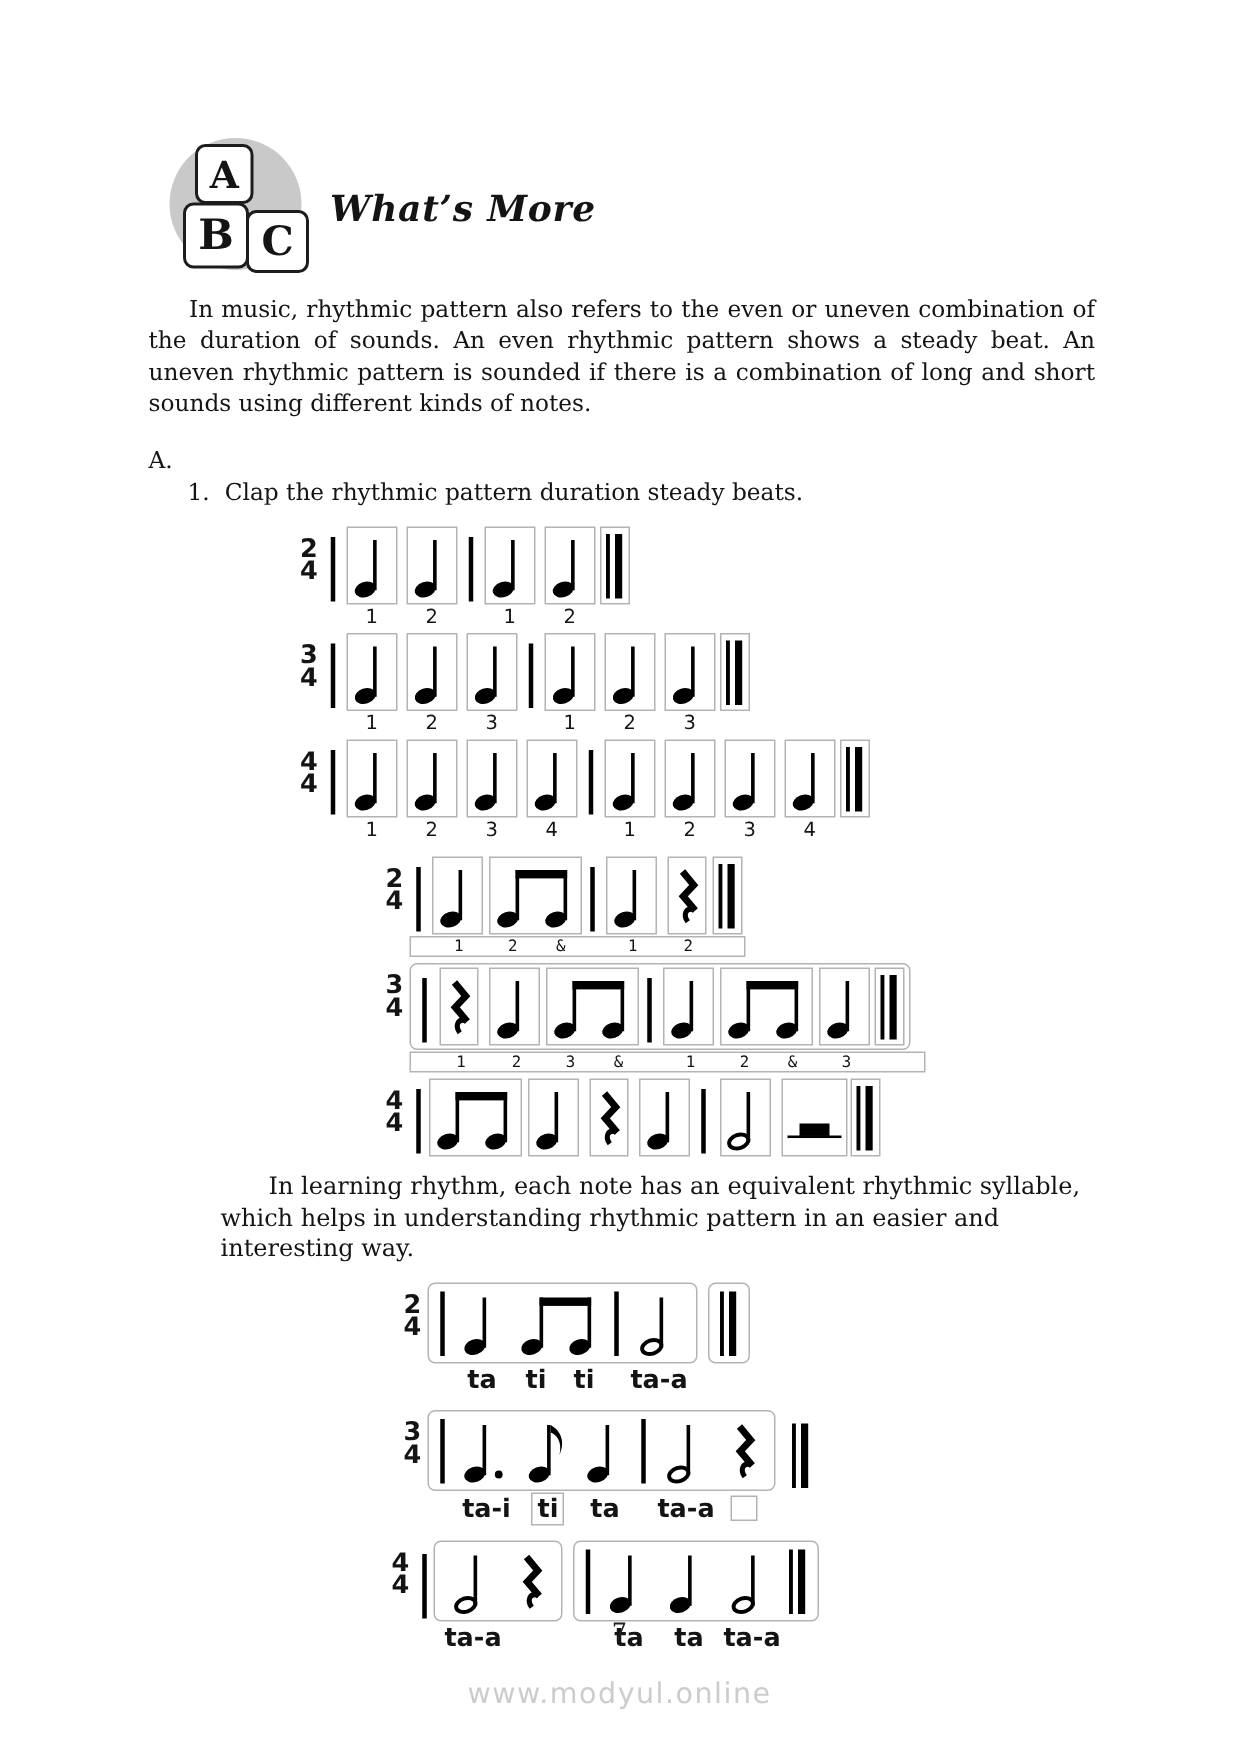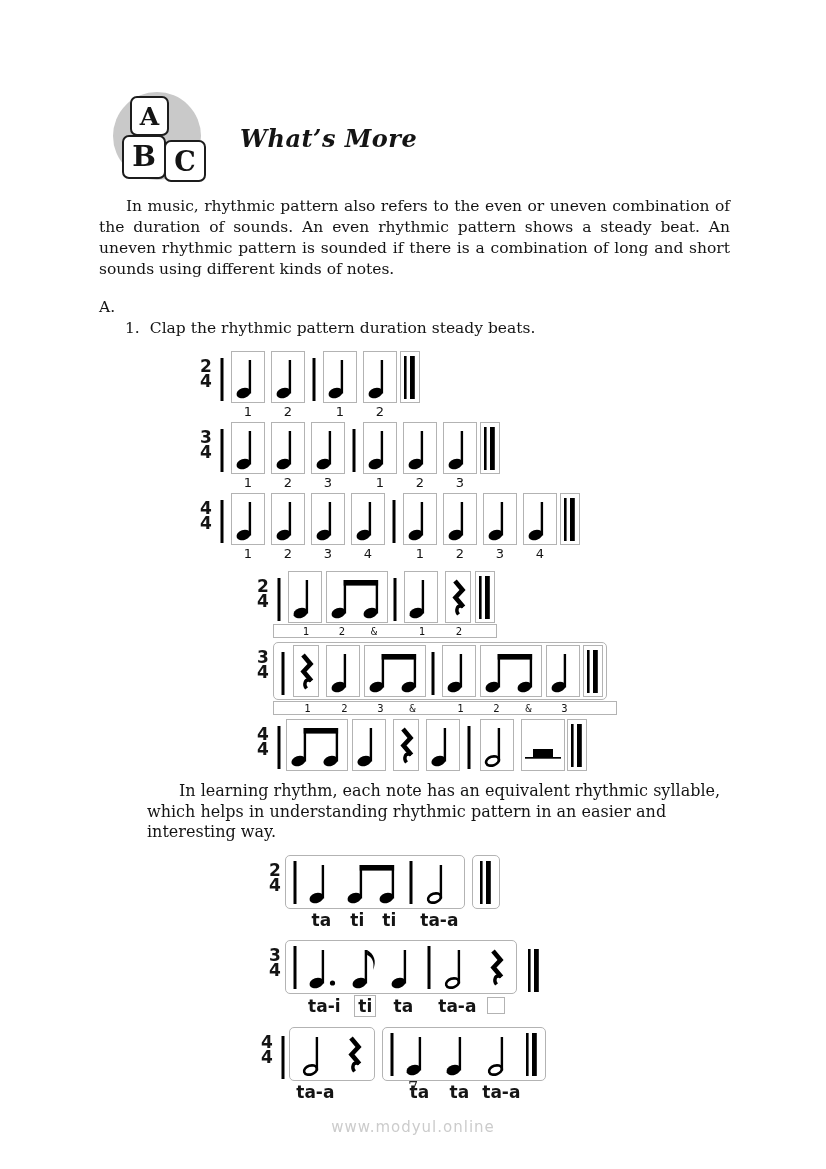--- a/index.html
+++ b/index.html
@@ -11,21 +11,21 @@
   
   .header{display:flex;align-items:center;margin-left:14px;height:92px;}
   .abc-icon{position:relative;width:92px;height:92px;flex:0 0 auto;}
   .abc-circle{position:absolute;left:0;top:0;width:88px;height:88px;border-radius:50%;background:#c9c9c9;}
   .abc-block{position:absolute;background:#fff;border:2.5px solid #1c1c1c;border-radius:7px;
     display:flex;align-items:center;justify-content:center;
     font-family:"DejaVu Serif",serif;font-weight:bold;line-height:1;}
   .abc-a{left:17px;top:4px;width:35px;height:36px;font-size:25px;}
   .abc-b{left:9px;top:43px;width:40px;height:40px;font-size:28px;}
   .abc-c{left:51px;top:48px;width:38px;height:38px;font-size:27px;}
-  .title{font-size:24px;font-weight:bold;font-style:italic;margin-left:35px;letter-spacing:.5px;}
+  .title{font-size:24px;font-weight:bold;font-style:italic;margin-left:15px;letter-spacing:.5px;}
   
   .intro{margin:12px 0 0 0;font-size:15.5px;line-height:21px;text-indent:27px;text-align:justify;}
   .seclabel{margin-top:17px;font-size:15.5px;line-height:21px;}
   .item{margin-left:26px;font-size:15.5px;line-height:21px;}
   .item .inum{margin-right:10px;}
   .secline{font-size:15.5px;line-height:21px;}
   .secline .inum{margin-right:8px;}
   .rnote{margin:10px 0 0 48px;width:578px;font-size:16px;line-height:20.5px;text-indent:32px;}
   
   .rows{margin-top:12px;}
@@ -49,21 +49,21 @@
   .lcell{display:inline-flex;justify-content:space-around;align-items:center;}
   .count-lg{font-family:"DejaVu Sans",sans-serif;font-size:13px;}
   .count-sm{font-family:"DejaVu Sans Mono",monospace;font-size:10.5px;}
   .syl{font-family:"DejaVu Sans",sans-serif;font-weight:bold;font-size:17px;}
   .lab-boxed{border:1.5px solid #b3b3b3;padding:0 3px;min-width:10px;min-height:15px;display:inline-block;}
   svg{display:block;}
   
   .pagenum{position:absolute;left:0;top:1078px;width:826px;text-align:center;
     font-family:"DejaVu Serif",serif;font-size:16px;color:#222;}
   .watermark{position:absolute;left:0;top:1118px;width:826px;text-align:center;
-    font-family:"DejaVu Sans",sans-serif;font-size:15px;color:#cccccc;letter-spacing:1px;}
+    font-family:"DejaVu Sans",sans-serif;font-size:19px;color:#cccccc;letter-spacing:1px;}
 </style>
 </head>
 <body>
 
 <div class="page">
 
   <div class="header">
     <div class="abc-icon">
       <div class="abc-circle"></div>
       <div class="abc-block abc-a">A</div>

